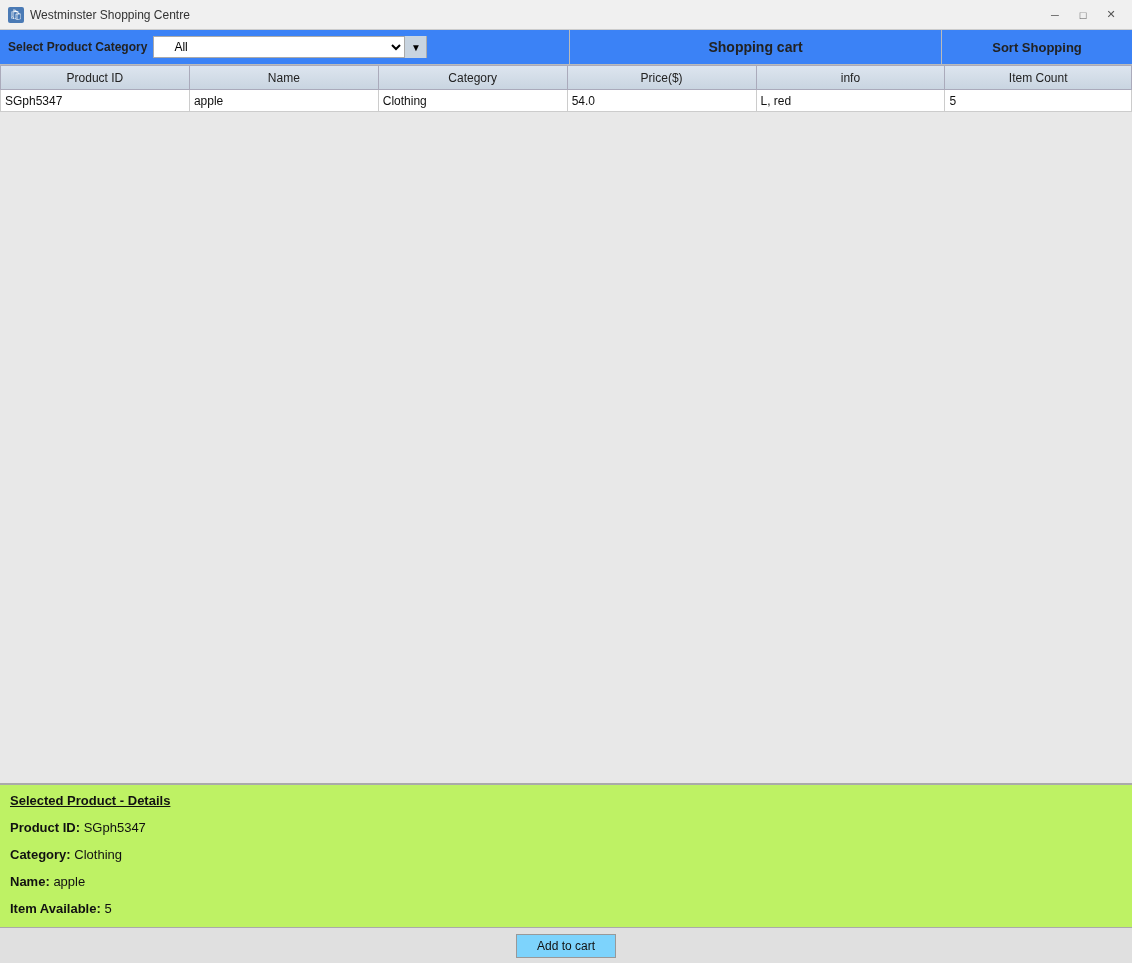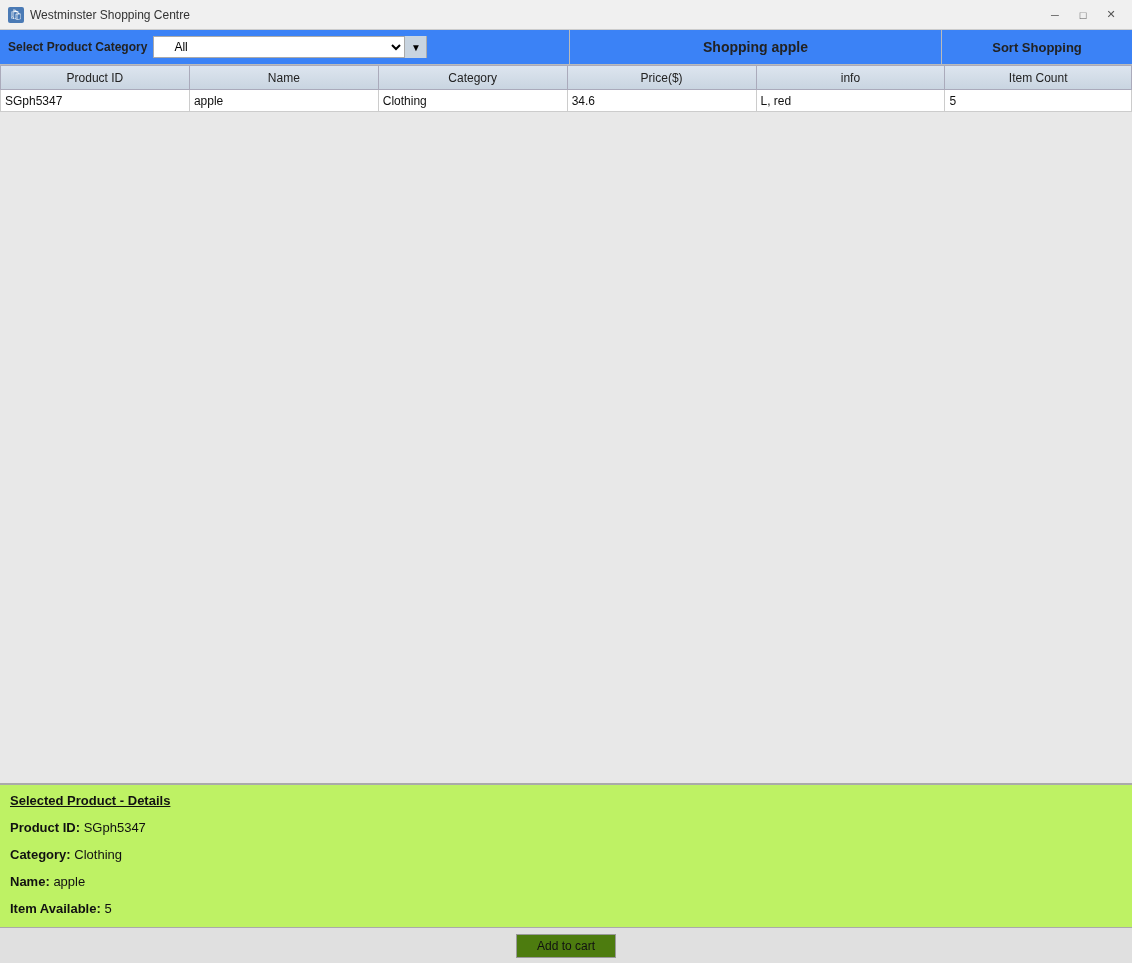--- a/index.html
+++ b/index.html
@@ -239,21 +239,21 @@
       background: #e0e0e0;
       border-top: 1px solid #aaa;
       height: 36px;
       display: flex;
       align-items: center;
       justify-content: center;
       flex-shrink: 0;
     }
 
     .add-to-cart-btn {
-      background: #4d7c0f;
+      background: #7dd3fc;
       border: 1px solid #999;
       padding: 4px 20px;
       font-size: 12px;
       cursor: pointer;
       color: #111;
     }
 
     
     .separator {
       height: 1px;
@@ -282,21 +282,21 @@
         <option>All</option>
         <option>Clothing</option>
         <option>Electronics</option>
         <option>Food</option>
         <option>Furniture</option>
       </select>
       <div class="dropdown-arrow">▼</div>
     </div>
   </div>
   <div class="shopping-cart-section">
-    <span class="shopping-cart-label">Shopping apple</span>
+    <span class="shopping-cart-label">Shopping cart</span>
   </div>
   <div class="sort-products-section">
     <span class="sort-products-label">Sort Shopping</span>
   </div>
 </div>
 
 <div class="main-content">
   <div class="table-container">
     <table>
       <thead>
@@ -307,21 +307,21 @@
           <th class="col-price">Price($)</th>
           <th class="col-info">info</th>
           <th class="col-item-count">Item Count</th>
         </tr>
       </thead>
       <tbody id="table-body">
         <tr class="table-row">
           <td>SGph5347</td>
           <td>apple</td>
           <td>Clothing</td>
-          <td>34.6</td>
+          <td>54.0</td>
           <td>L, red</td>
           <td>5</td>
         </tr>
       </tbody>
     </table>
   </div>
 </div>
 
 <div class="separator"></div>
 

